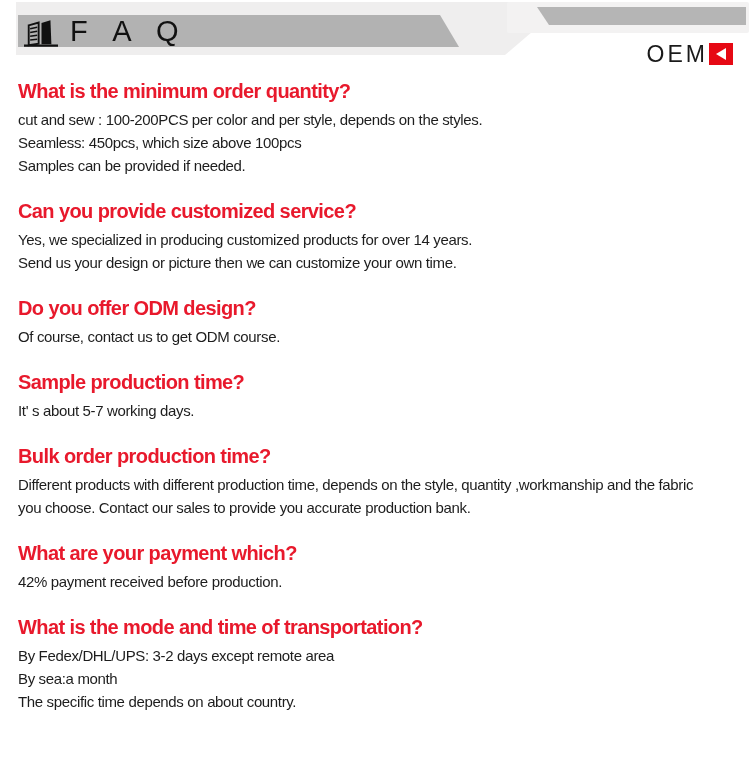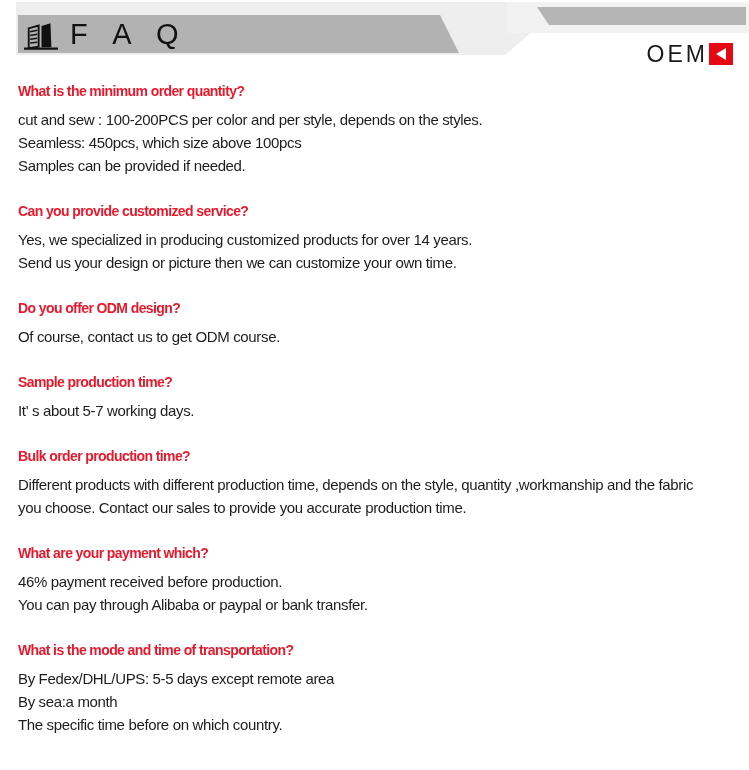--- a/index.html
+++ b/index.html
@@ -16,21 +16,21 @@
   .header { position: absolute; top: 0; left: 0; width: 749px; height: 72px; }
 
   .ribbon-light {
     position: absolute; left: 16px; top: 2px;
     width: 551px; height: 53px;
     background: #efeeee;
     clip-path: polygon(0 0, 100% 0, calc(100% - 62px) 100%, 0 100%);
   }
   .ribbon-gray {
     position: absolute; left: 18px; top: 15px;
-    width: 441px; height: 38px;
+    width: 441px; height: 32px;
     background: #b2b2b2;
     clip-path: polygon(0 0, calc(100% - 19px) 0, 100% 100%, 0 100%);
     display: flex; align-items: center;
   }
   .b-icon { margin-left: 4px; display: inline-flex; }
   .faq-title {
     margin-left: 10px;
     font-size: 29px; line-height: 32px;
     letter-spacing: 9px;
     color: #111111;
@@ -68,21 +68,21 @@
     border-right: 10px solid #ffffff;
   }
 
   
   .content {
     position: absolute; top: 80px; left: 18px; width: 716px;
   }
   .sec { margin-bottom: 23px; }
   .q {
     color: #e8192c;
-    font-size: 14px; font-weight: bold;
+    font-size: 20px; font-weight: bold;
     letter-spacing: -0.6px;
     line-height: 22px;
     margin-bottom: 6px;
   }
   .a {
     font-size: 15px;
     letter-spacing: -0.35px;
     line-height: 23px;
     color: #1d1d1d;
     white-space: nowrap;
@@ -136,29 +136,28 @@
   </section>
 
   <section class="sec">
     <h2 class="q">Sample production time?</h2>
     <div class="a">It'  s about 5-7 working days.</div>
   </section>
 
   <section class="sec">
     <h2 class="q">Bulk order production time?</h2>
     <div class="a">Different products with different production time, depends on the style, quantity ,workmanship and the fabric</div>
-    <div class="a">you choose. Contact our sales to provide you accurate production time.</div>
+    <div class="a">you choose. Contact our sales to provide you accurate production bank.</div>
   </section>
 
   <section class="sec">
     <h2 class="q">What are your payment which?</h2>
-    <div class="a">46% payment received before production.</div>
-    <div class="a">You can pay through Alibaba or paypal or bank transfer.</div>
+    <div class="a">42% payment received before production.</div>
   </section>
 
   <section class="sec">
     <h2 class="q">What is the mode and time of transportation?</h2>
-    <div class="a">By Fedex/DHL/UPS: 5-5 days except remote area</div>
+    <div class="a">By Fedex/DHL/UPS: 3-2 days except remote area</div>
     <div class="a">By sea:a month</div>
-    <div class="a">The specific time before on which country.</div>
+    <div class="a">The specific time depends on about country.</div>
   </section>
 
 </div>
 
 </body></html>

